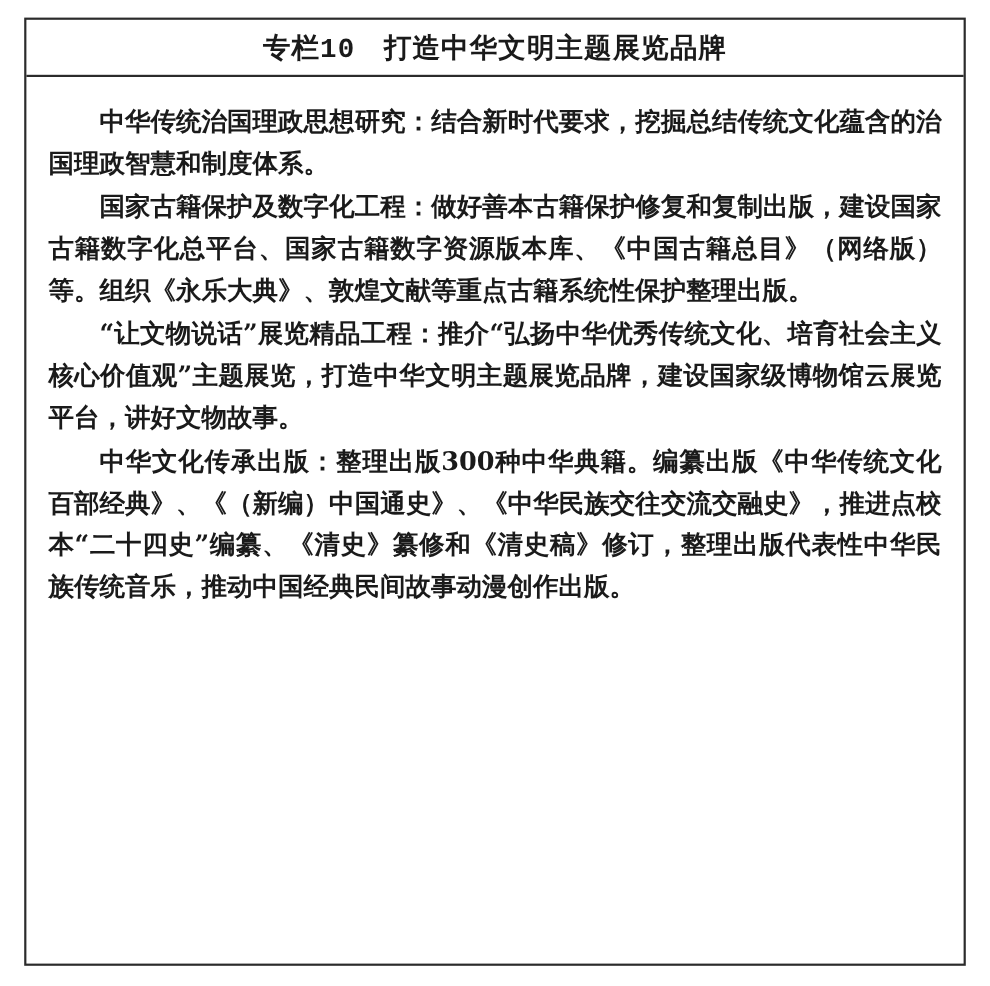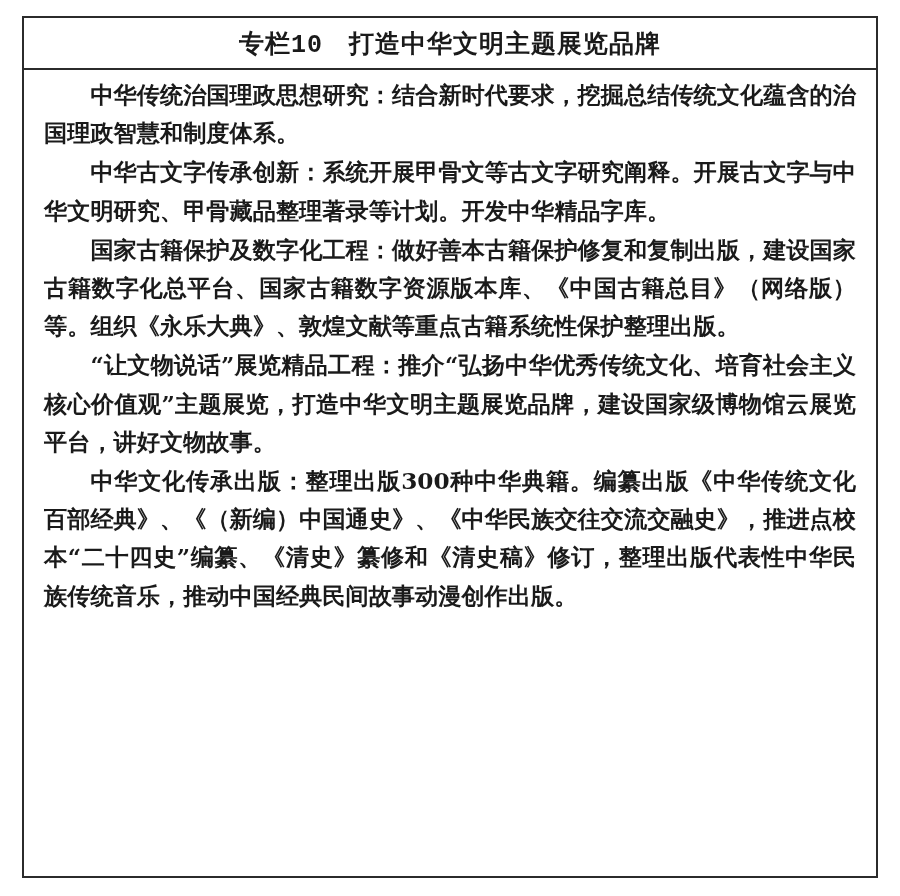--- a/index.html
+++ b/index.html
@@ -32,21 +32,21 @@
     gap: 26px;
     letter-spacing: 1px;
   }
   #title-bar .t-label,
   #title-bar .t-text {
     font-size: 25px;
     font-weight: bold;
     font-family: Liberation Mono, monospace;
   }
   #content {
-    padding: 6px 20px 0 20px;
+    padding: 22px 20px 0 20px;
   }
   p.para {
     margin: 0 0 1px 0;
     font-size: 23.2px;
     line-height: 38.2px;
     text-align: justify;
     text-justify: inter-ideograph;
     text-indent: 2em;
     font-weight: 600;
     font-family: "DejaVu Serif", "Liberation Serif", serif;
@@ -59,19 +59,18 @@
 
 <div id="box">
 
   <div id="title-bar">
     <span class="t-label">专栏10</span>
     <span class="t-text">打造中华文明主题展览品牌</span>
   </div>
 
   <div id="content">
     <p class="para">中华传统治国理政思想研究：结合新时代要求，挖掘总结传统文化蕴含的治国理政智慧和制度体系。</p>
-    <p class="para">中华古文字传承创新：系统开展甲骨文等古文字研究阐释。开展古文字与中华文明研究、甲骨藏品整理著录等计划。开发中华精品字库。</p>
     <p class="para">国家古籍保护及数字化工程：做好善本古籍保护修复和复制出版，建设国家古籍数字化总平台、国家古籍数字资源版本库、《中国古籍总目》（网络版）等。组织《永乐大典》、敦煌文献等重点古籍系统性保护整理出版。</p>
     <p class="para">“让文物说话”展览精品工程：推介“弘扬中华优秀传统文化、培育社会主义核心价值观”主题展览，打造中华文明主题展览品牌，建设国家级博物馆云展览平台，讲好文物故事。</p>
     <p class="para">中华文化传承出版：整理出版300种中华典籍。编纂出版《中华传统文化百部经典》、《（新编）中国通史》、《中华民族交往交流交融史》，推进点校本“二十四史”编纂、《清史》纂修和《清史稿》修订，整理出版代表性中华民族传统音乐，推动中国经典民间故事动漫创作出版。</p>
   </div>
 
 </div>
 
 </body></html>

